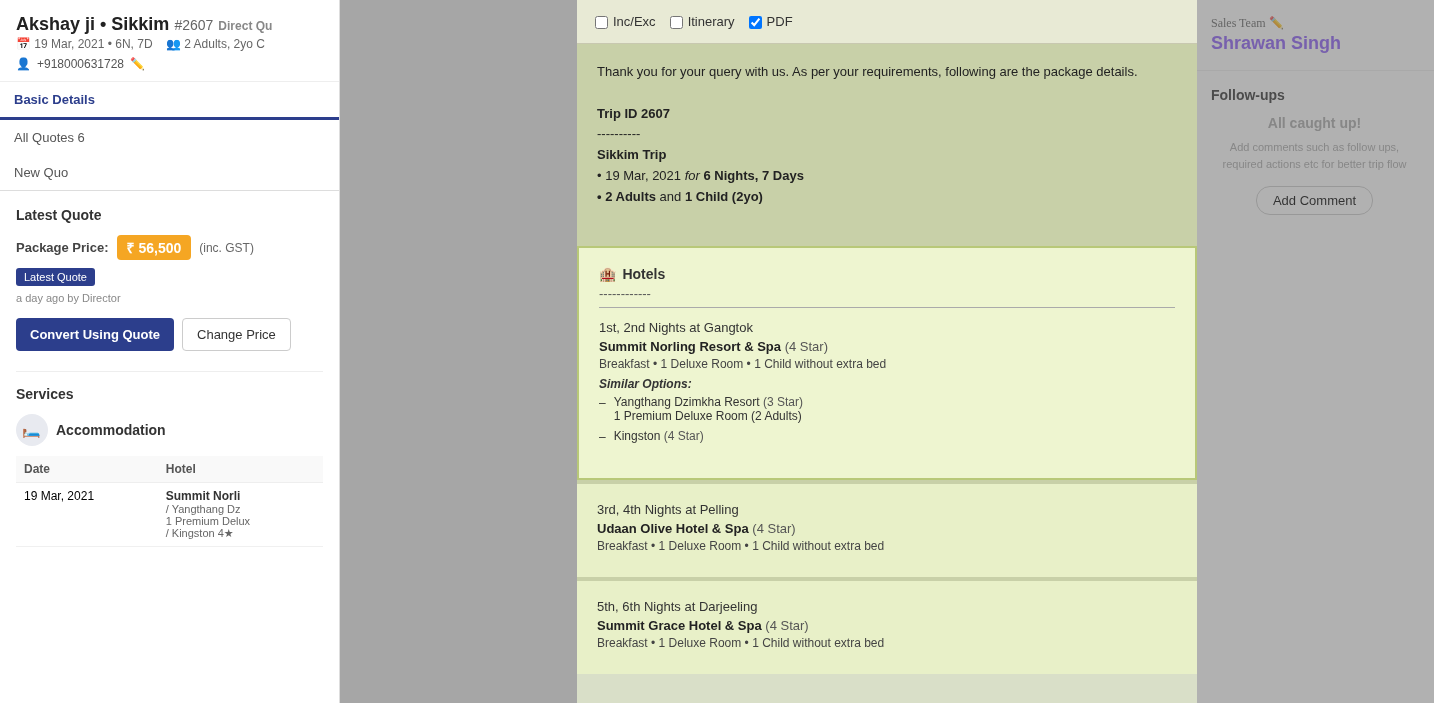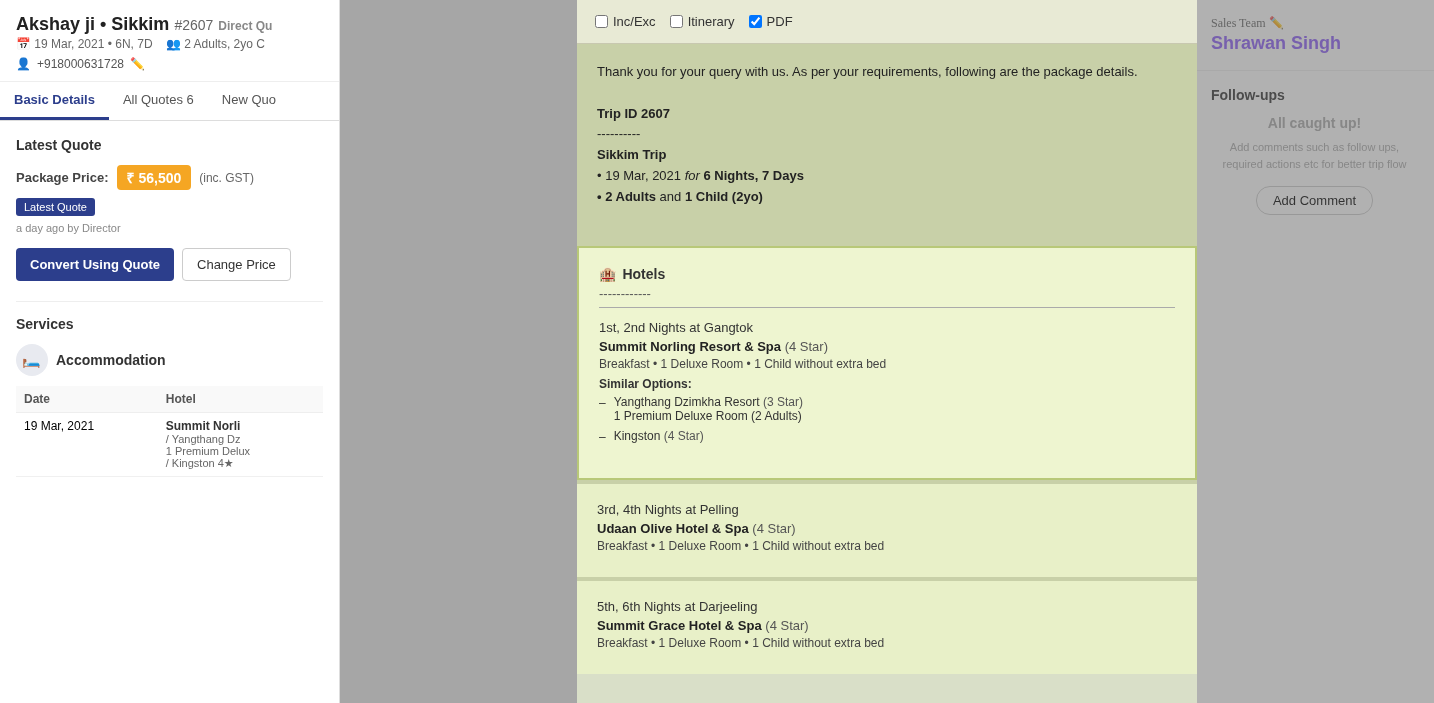--- a/index.html
+++ b/index.html
@@ -47,20 +47,21 @@
       gap: 6px;
       font-size: 12px;
       color: #555;
       margin-top: 6px;
     }
 
     .tab-bar {
       display: flex;
       border-bottom: 1px solid #ddd;
       background: #fff;
+      flex-direction: column;
     }
 
     .tab-item {
       padding: 10px 14px;
       font-size: 13px;
       color: #555;
       cursor: pointer;
       white-space: nowrap;
     }
 
@@ -250,21 +251,21 @@
     }
 
     .checkbox-group {
       display: flex;
       align-items: center;
       gap: 14px;
     }
 
     .checkbox-item {
       display: flex;
-      align-items: center;
+      align-items: flex-end;
       gap: 5px;
       font-size: 13px;
       color: #333;
     }
 
     .info-block {
       background: #c8d0a8;
       padding: 18px 20px;
       margin: 0;
     }
@@ -325,20 +326,21 @@
       font-size: 12px;
       color: #444;
       margin: 3px 0 6px;
     }
 
     .similar-label {
       font-weight: bold;
       font-size: 12px;
       color: #333;
       margin-bottom: 4px;
+      font-style: italic;
     }
 
     .similar-item {
       display: flex;
       align-items: flex-start;
       gap: 8px;
       font-size: 12px;
       color: #333;
       margin-bottom: 6px;
     }

